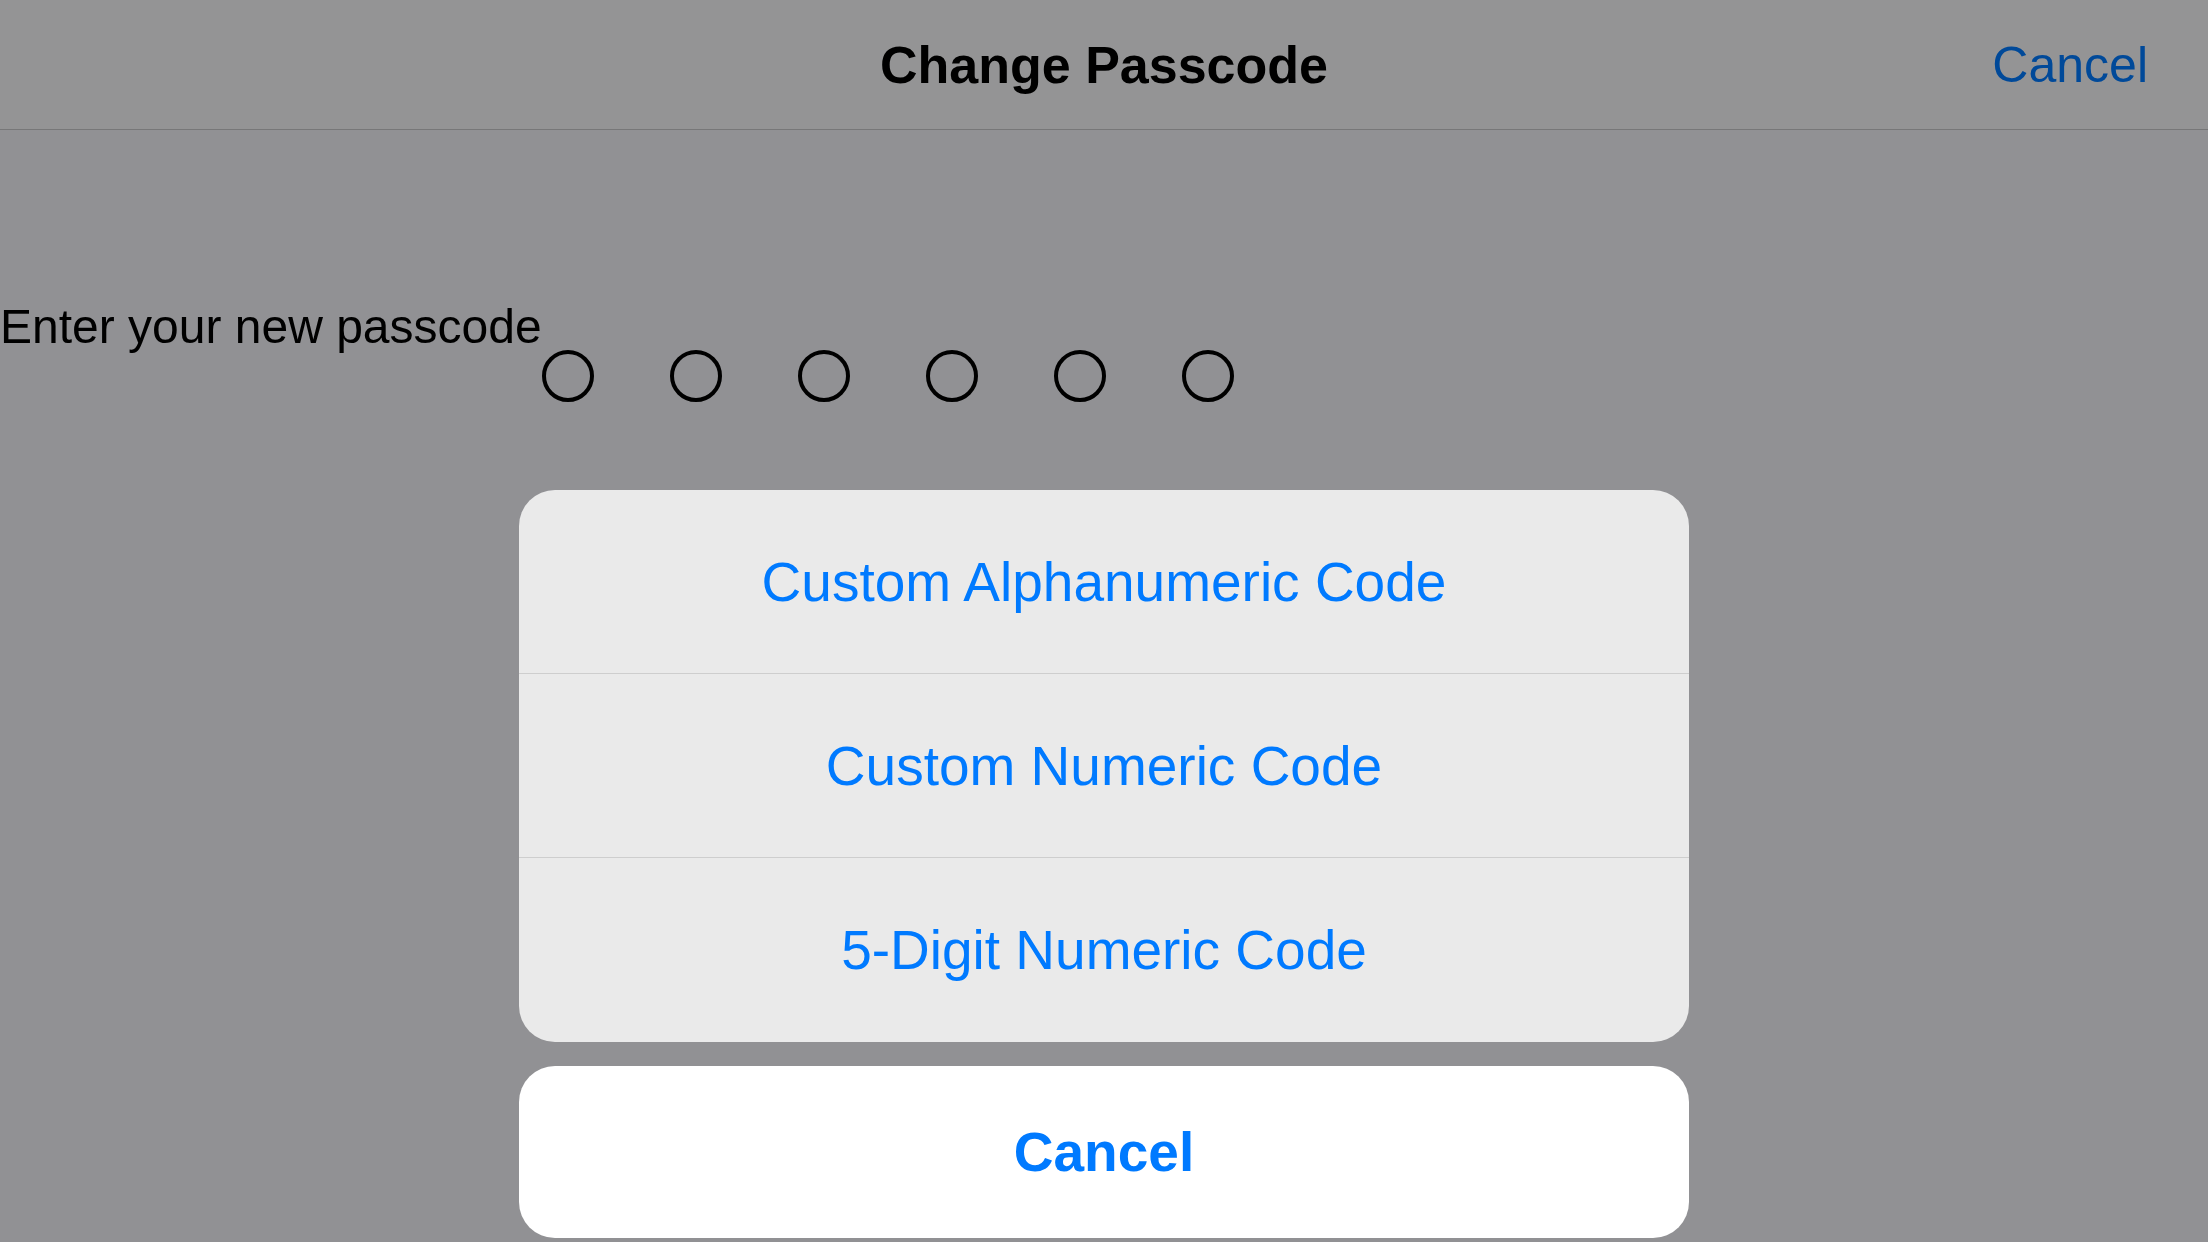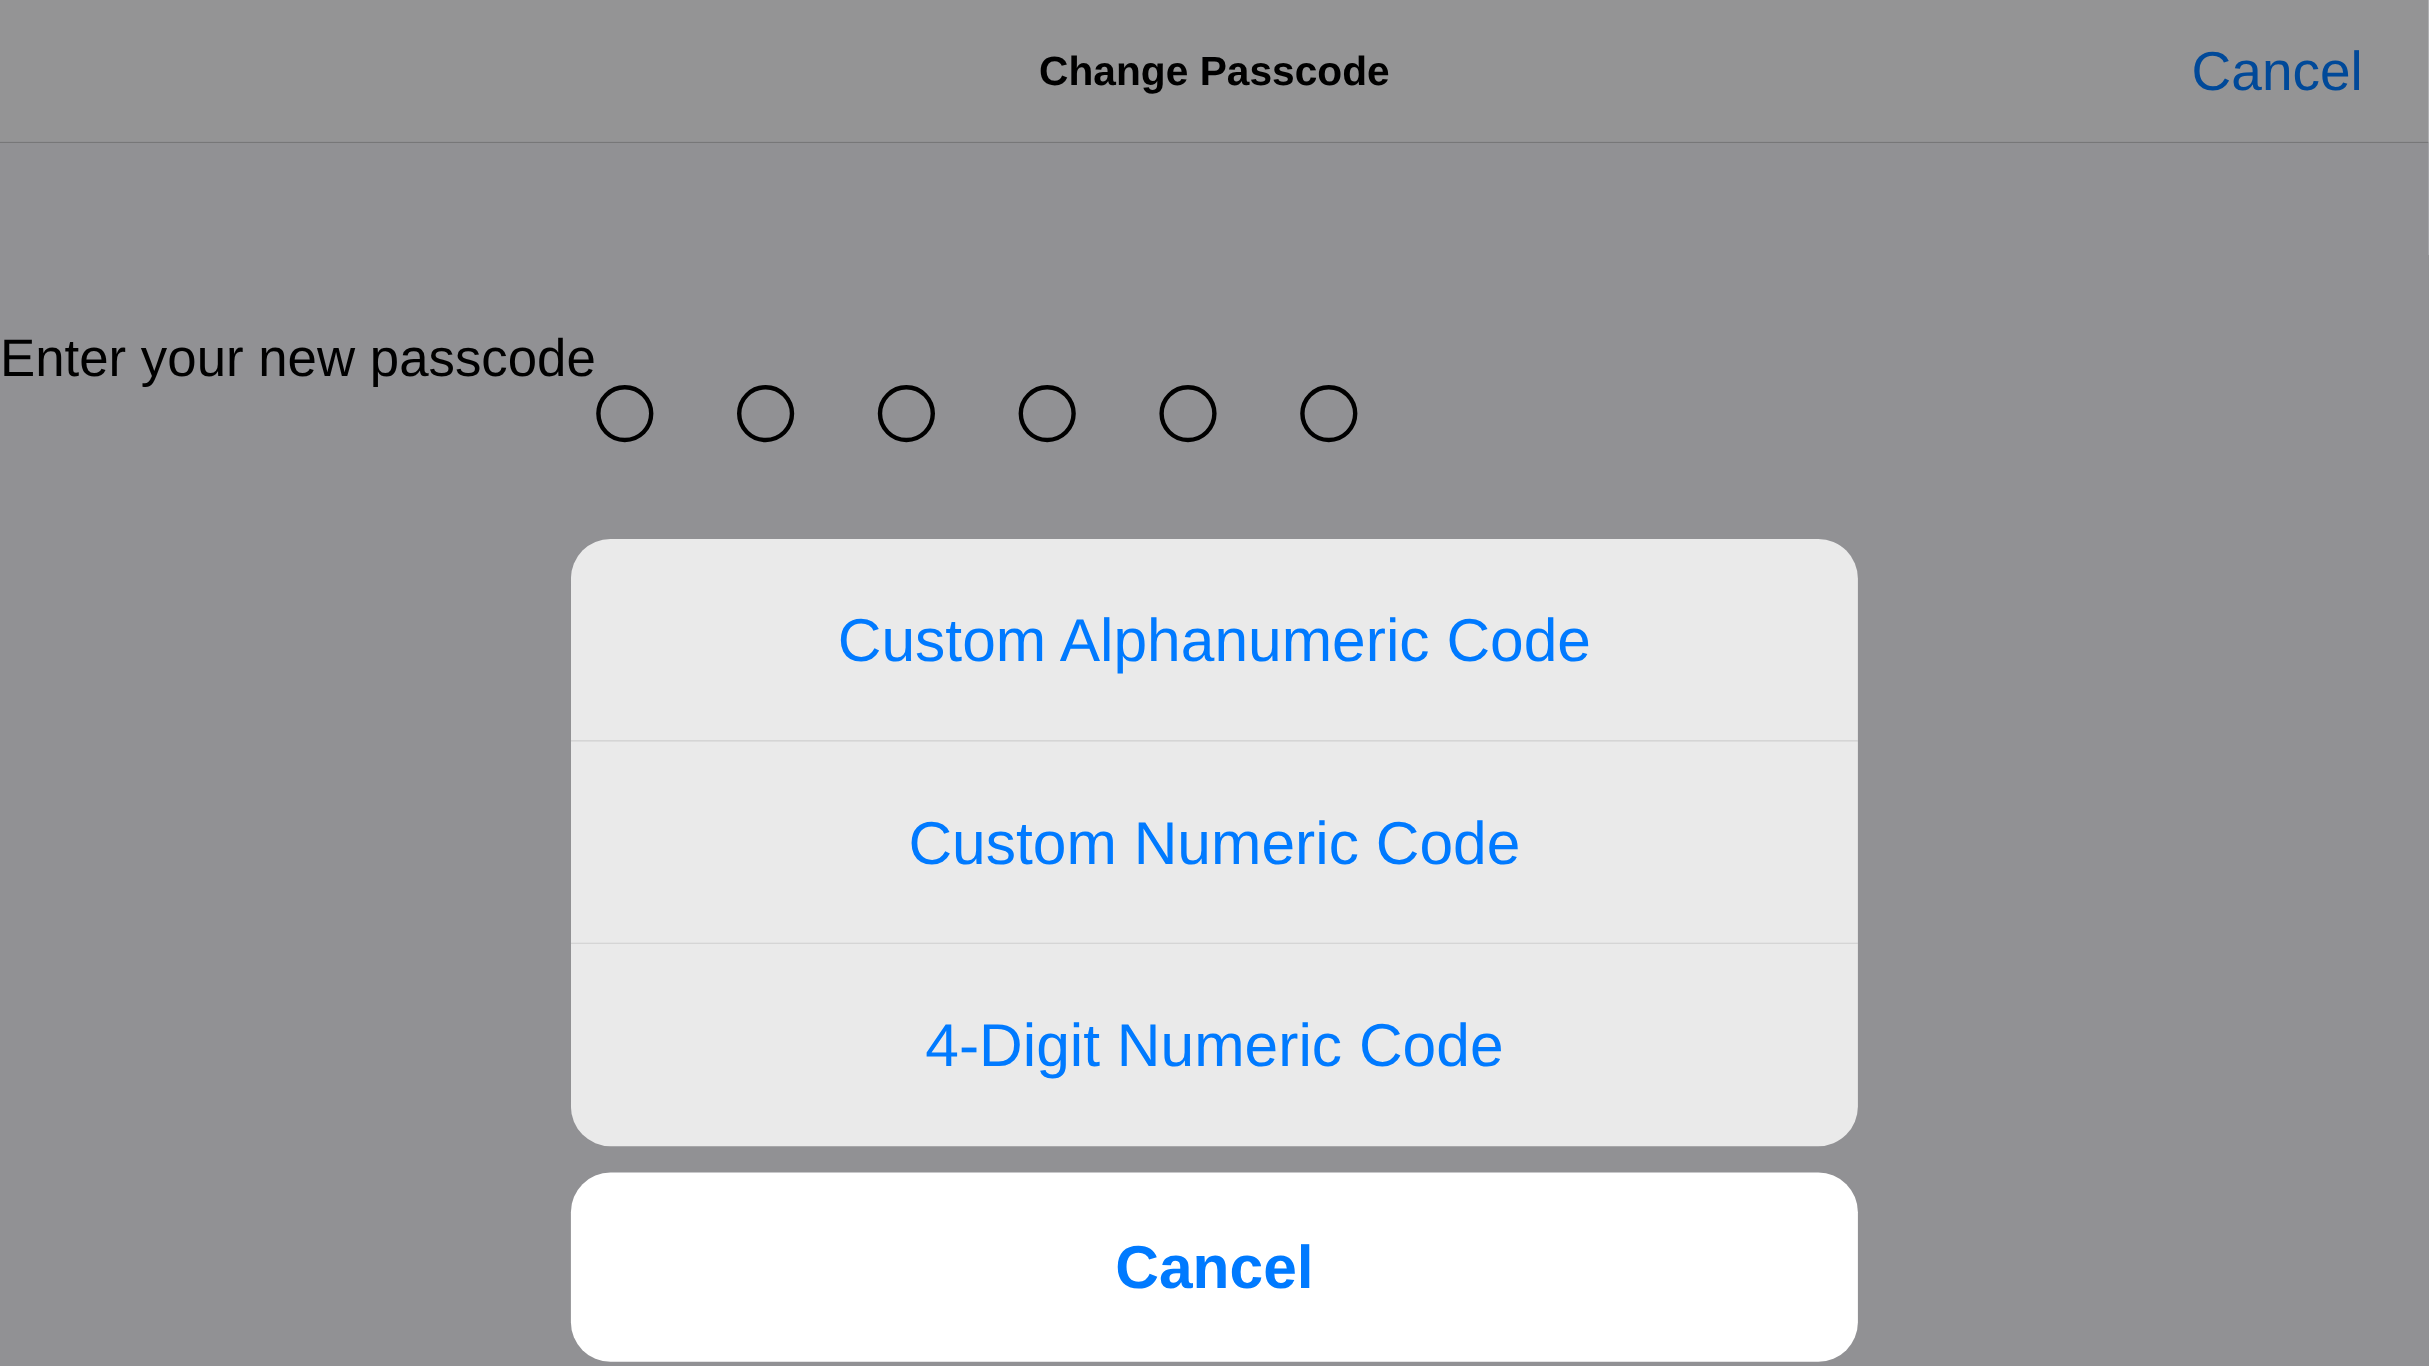--- a/index.html
+++ b/index.html
@@ -22,21 +22,21 @@
       height: 130px;
       background: #f7f7f8;
       border-bottom: 1px solid #c6c6c8;
       display: flex;
       align-items: center;
       justify-content: center;
       position: relative;
     }
     
     .nav-title {
-      font-size: 37px;
+      font-size: 52px;
       font-weight: 600;
       color: #000;
     }
     
     .nav-cancel {
       position: absolute;
       right: 60px;
       font-size: 50px;
       font-weight: 400;
       color: #007aff;
@@ -137,16 +137,16 @@
     <div class="dot"></div>
   </div>
 </div>
 
 <div class="dim-overlay"></div>
 
 <div class="sheet-wrapper">
   <div class="sheet-options">
     <div class="sheet-option">Custom Alphanumeric Code</div>
     <div class="sheet-option">Custom Numeric Code</div>
-    <div class="sheet-option">4-Digit Numeric Code</div>
+    <div class="sheet-option">5-Digit Numeric Code</div>
   </div>
   <div class="sheet-cancel">Cancel</div>
 </div>
 
 </body></html>

